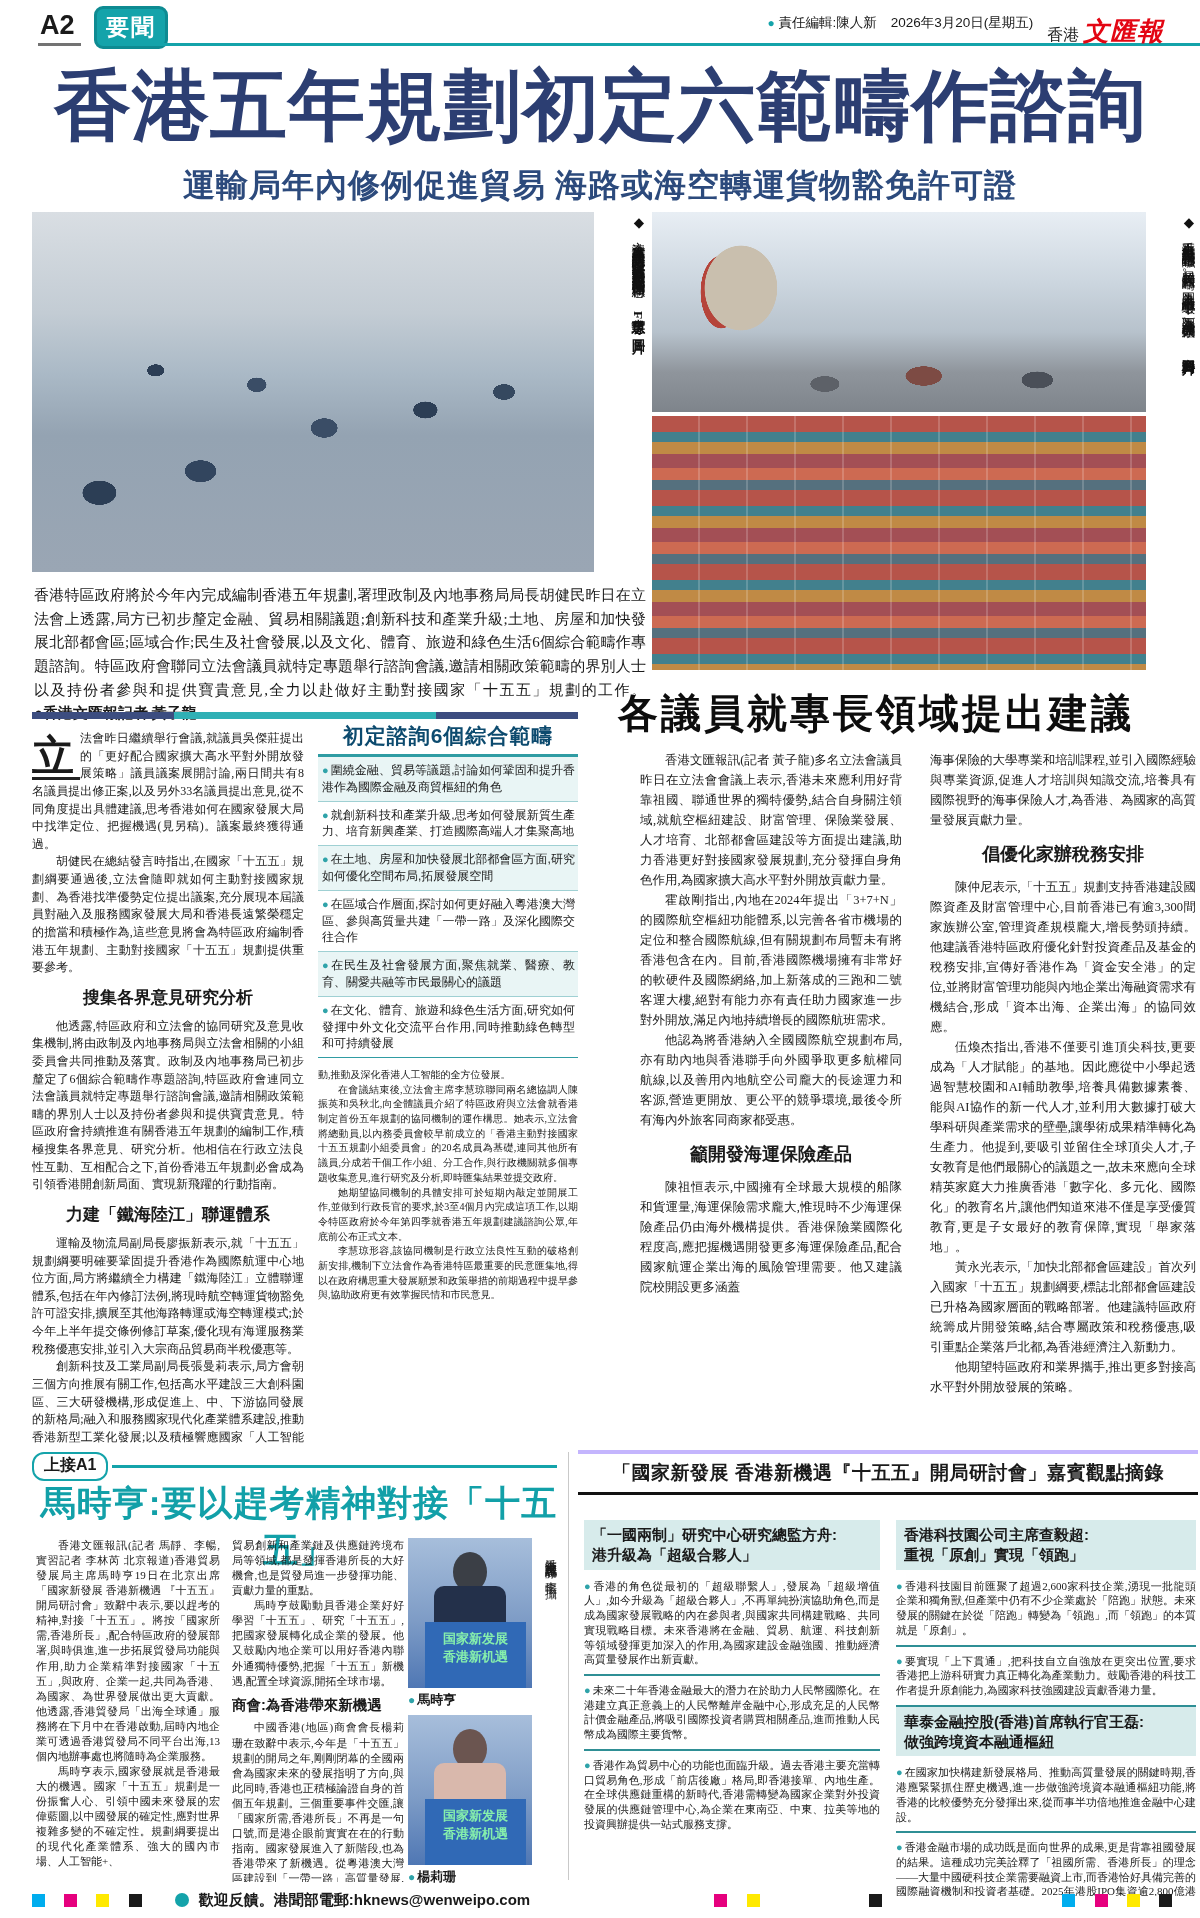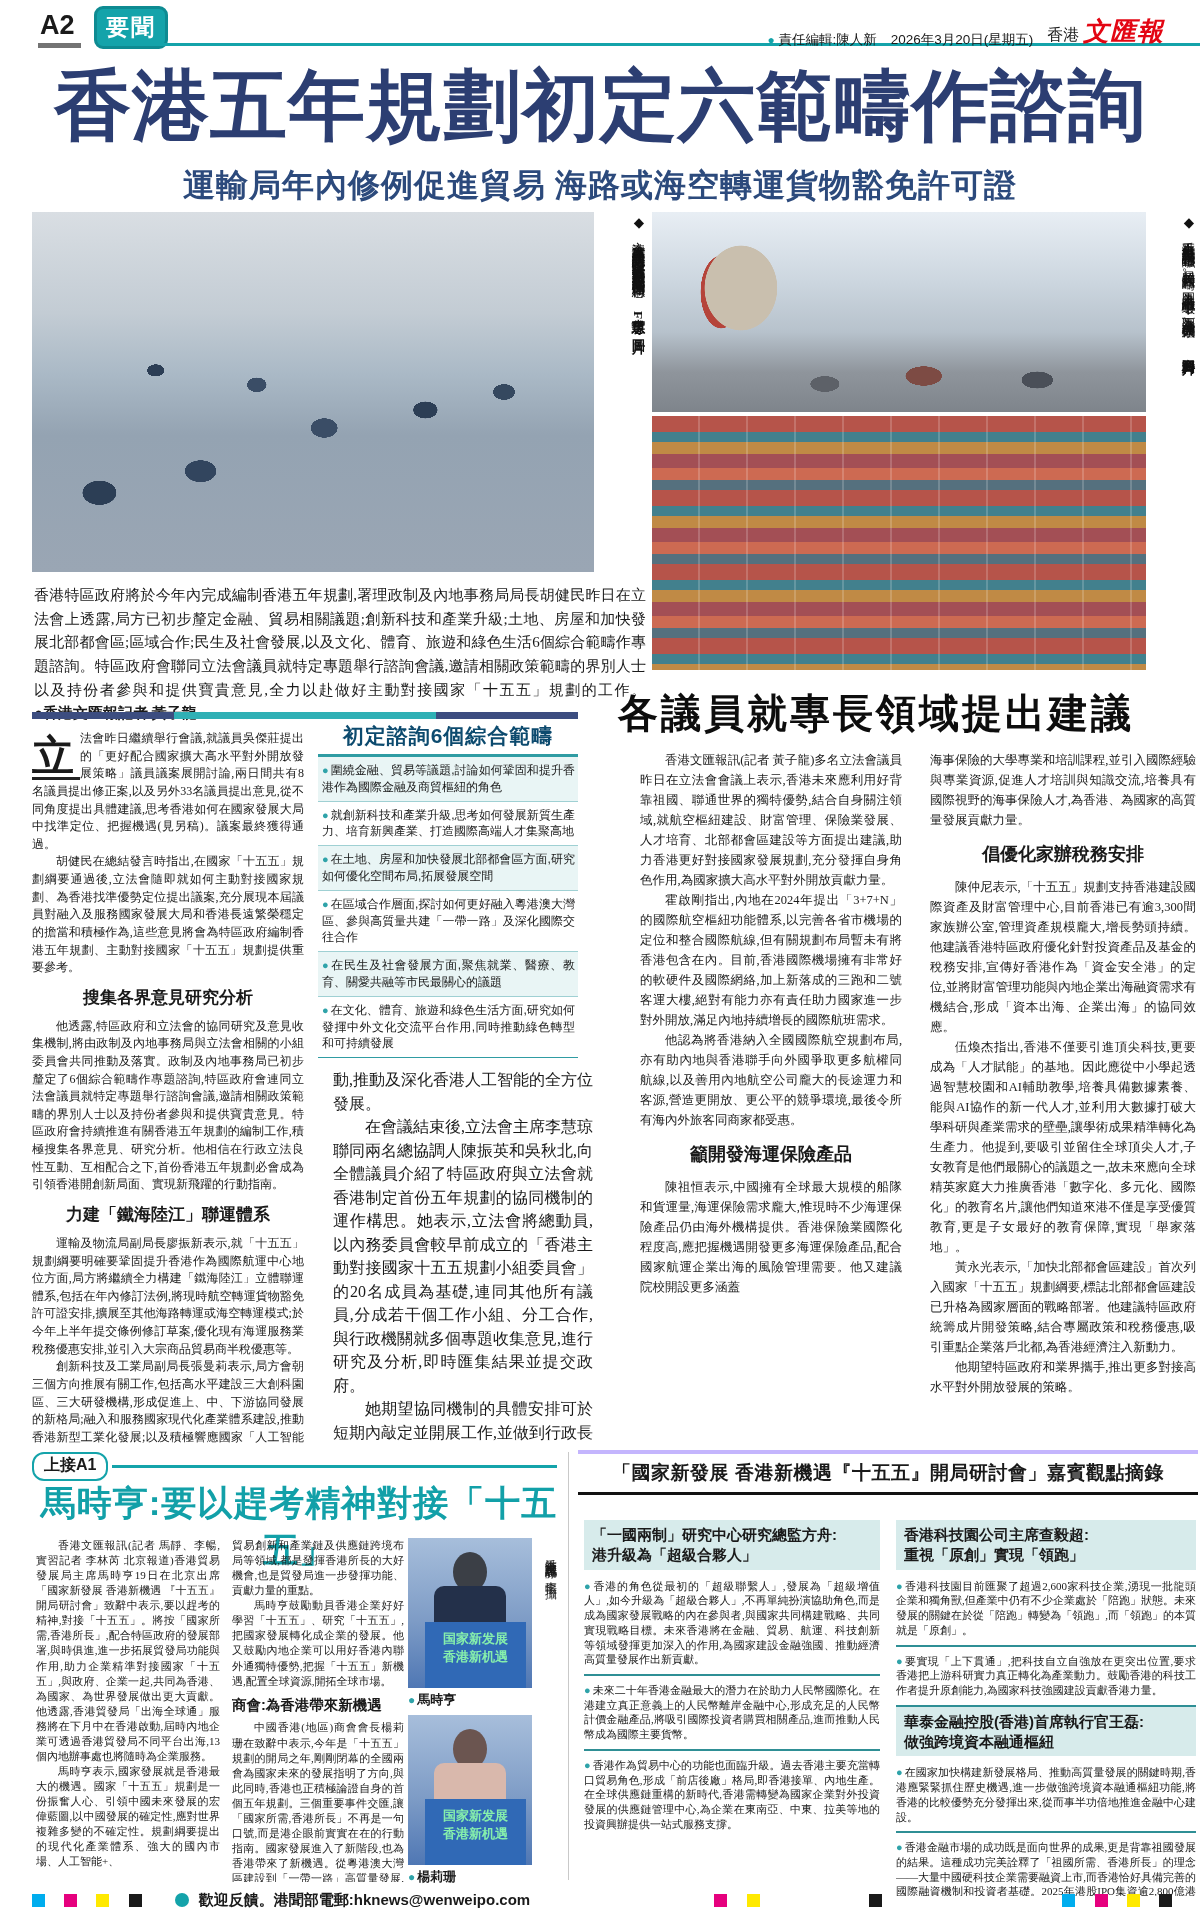--- a/index.html
+++ b/index.html
@@ -2,25 +2,25 @@
 <html><head>
 <meta charset="utf-8">
 <style>
   html,body{margin:0;padding:0;background:#e9e9e9;}
   .page{position:relative;width:1200px;height:1918px;background:#fff;margin:0 auto;overflow:hidden;
         font-family:"Liberation Serif","DejaVu Serif",serif;color:#1a1a1a;}
   .abs{position:absolute;}
   .sans{font-family:"Liberation Sans","DejaVu Sans",sans-serif;}
   .just{text-align:justify;}
   
-  .pageno{left:38px;top:10px;font-size:27px;font-weight:bold;border-bottom:5px solid #737373;padding:0 6px 2px 2px;}
+  .pageno{left:38px;top:10px;font-size:27px;font-weight:bold;border-bottom:3px solid #737373;padding:0 6px 2px 2px;}
   .badge{left:94px;top:6px;background:#14a3aa;color:#fff;font-weight:bold;font-size:23px;
          padding:3px 9px;border-radius:9px;border:3px solid #0e8b92;letter-spacing:2px;}
   .hdr-rule{left:150px;top:43px;width:1050px;height:3px;background:#14a3aa;}
-  .hdr-meta{right:36px;top:14px;font-size:13.5px;display:flex;align-items:flex-end;gap:14px;}
+  .hdr-meta{right:36px;top:14px;font-size:13.5px;display:flex;align-items:flex-start;gap:14px;}
   .tealdot{color:#14a3aa;font-size:12px;}
   .masthead{color:#e30613;font-size:26px;font-weight:bold;font-style:italic;letter-spacing:1px;}
   .hk{font-size:16px;}
   
   .h1{left:30px;top:58px;width:1140px;text-align:center;font-size:77px;font-weight:bold;
       color:#2c3e72;letter-spacing:1px;line-height:1.25;}
   .h2{left:60px;top:164px;width:1080px;text-align:center;font-size:32px;font-weight:bold;color:#2c4a7c;letter-spacing:1px;}
   
   .ph{overflow:hidden;}
   .ph-meet{left:32px;top:212px;width:562px;height:360px;
@@ -62,21 +62,21 @@
   .dropcap{float:left;font-size:42px;line-height:1;font-weight:bold;padding:2px 6px 0 0;margin-top:3px;
            border-bottom:3px solid #222;}
   .subhead{font-weight:bold;font-size:17px;text-align:center;margin:9px 0 7px;text-indent:0 !important;}
   .cbox{left:318px;top:722px;width:260px;height:336px;overflow:hidden;}
   .cbox-title{font-size:21px;font-weight:bold;color:#0c4a6e;text-align:center;letter-spacing:1px;padding-bottom:4px;}
   .cbox-list{border-top:3px solid #2f9ca3;border-bottom:3px solid #2f9ca3;}
   .cbx{font-size:12px;line-height:1.4;padding:5px 3px 5px 4px;border-bottom:1px solid #9fd0d3;text-align:justify;}
   .cbx:nth-child(odd){background:#e9f5f5;}
   .cbx:last-child{border-bottom:none;}
   .bdot{color:#2fa3a9;font-size:11px;margin-right:2px;}
-  .colB{left:333px;top:1068px;width:260px;height:378px;font-size:16px;line-height:1.47;overflow:hidden;}
+  .colB{left:318px;top:1068px;width:260px;height:378px;font-size:10px;line-height:1.47;overflow:hidden;}
   
   .mh{left:618px;top:686px;width:580px;text-align:left;font-size:40px;font-weight:bold;letter-spacing:3px;color:#0d0d0d;}
   .mcol{font-size:12.5px;line-height:1.6;overflow:hidden;}
   .mcol1{left:640px;top:750px;width:262px;height:696px;}
   .mcol2{left:930px;top:750px;width:266px;height:696px;}
   .msub{font-weight:bold;font-size:18px;text-align:center;margin:10px 0 8px;}
   
   .kick{left:32px;top:1452px;display:flex;align-items:center;}
   .kick-pill{border:2.5px solid #14a3aa;border-radius:12px;padding:1px 10px 3px;font-size:16px;font-weight:bold;background:#fff;}
   .kick-line{width:445px;height:2.5px;background:#14a3aa;margin-left:4px;}

